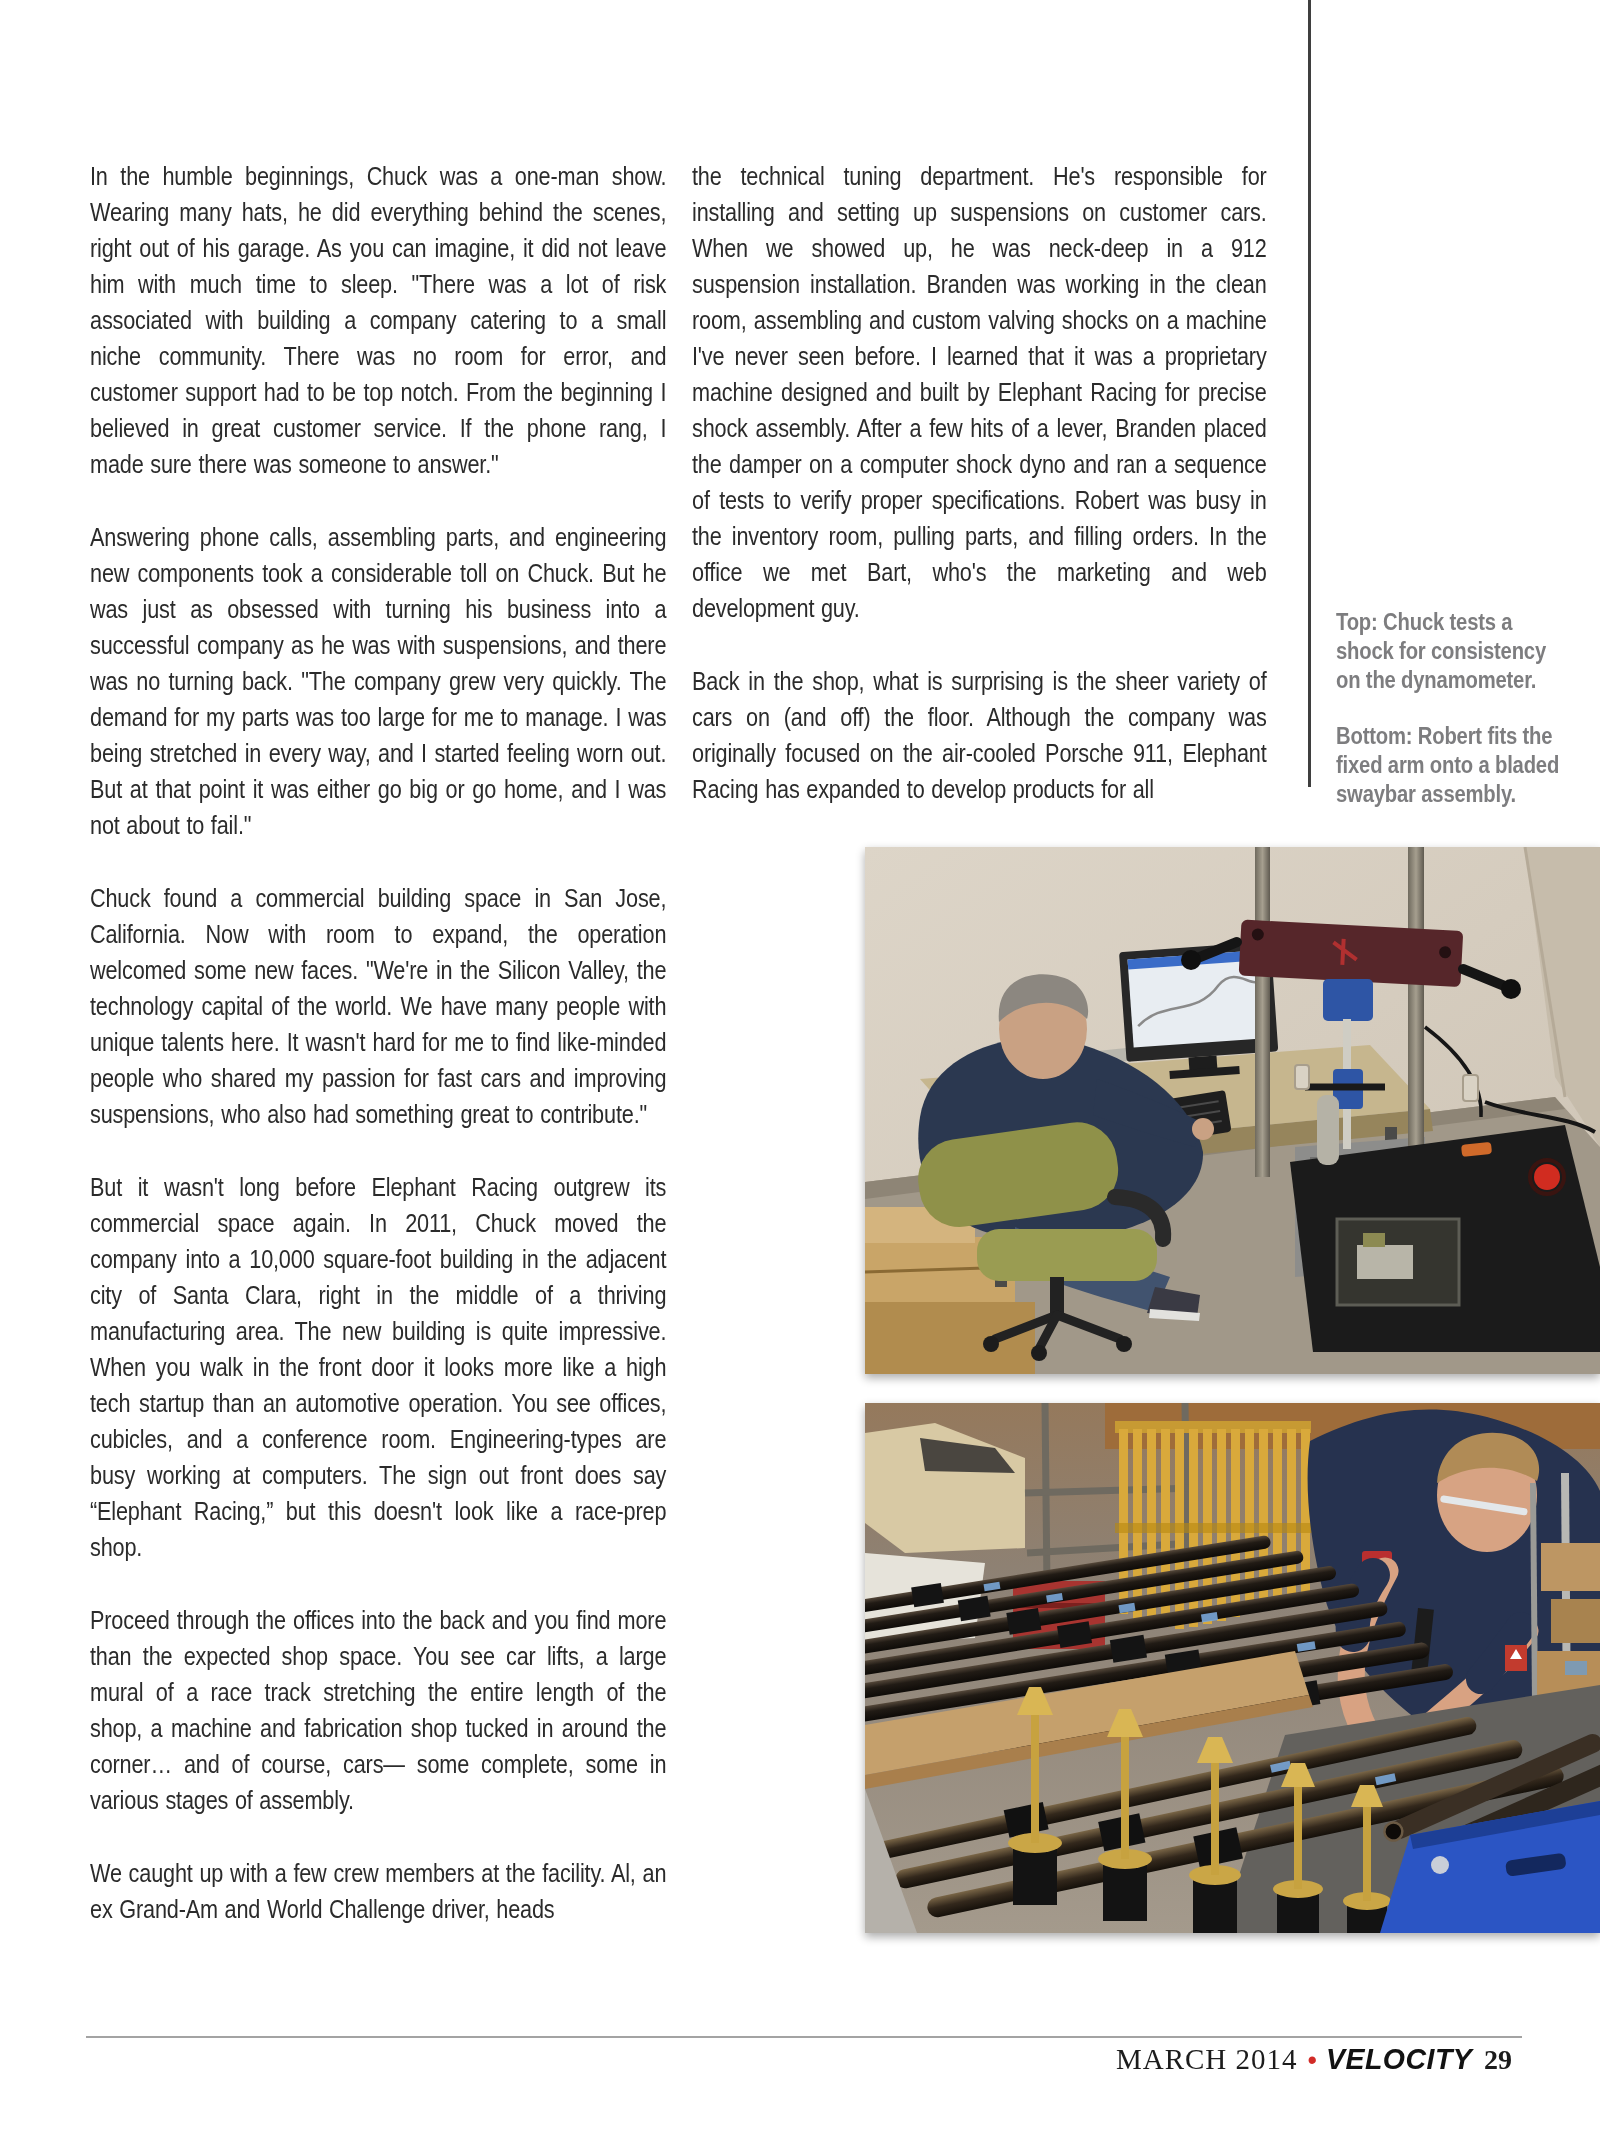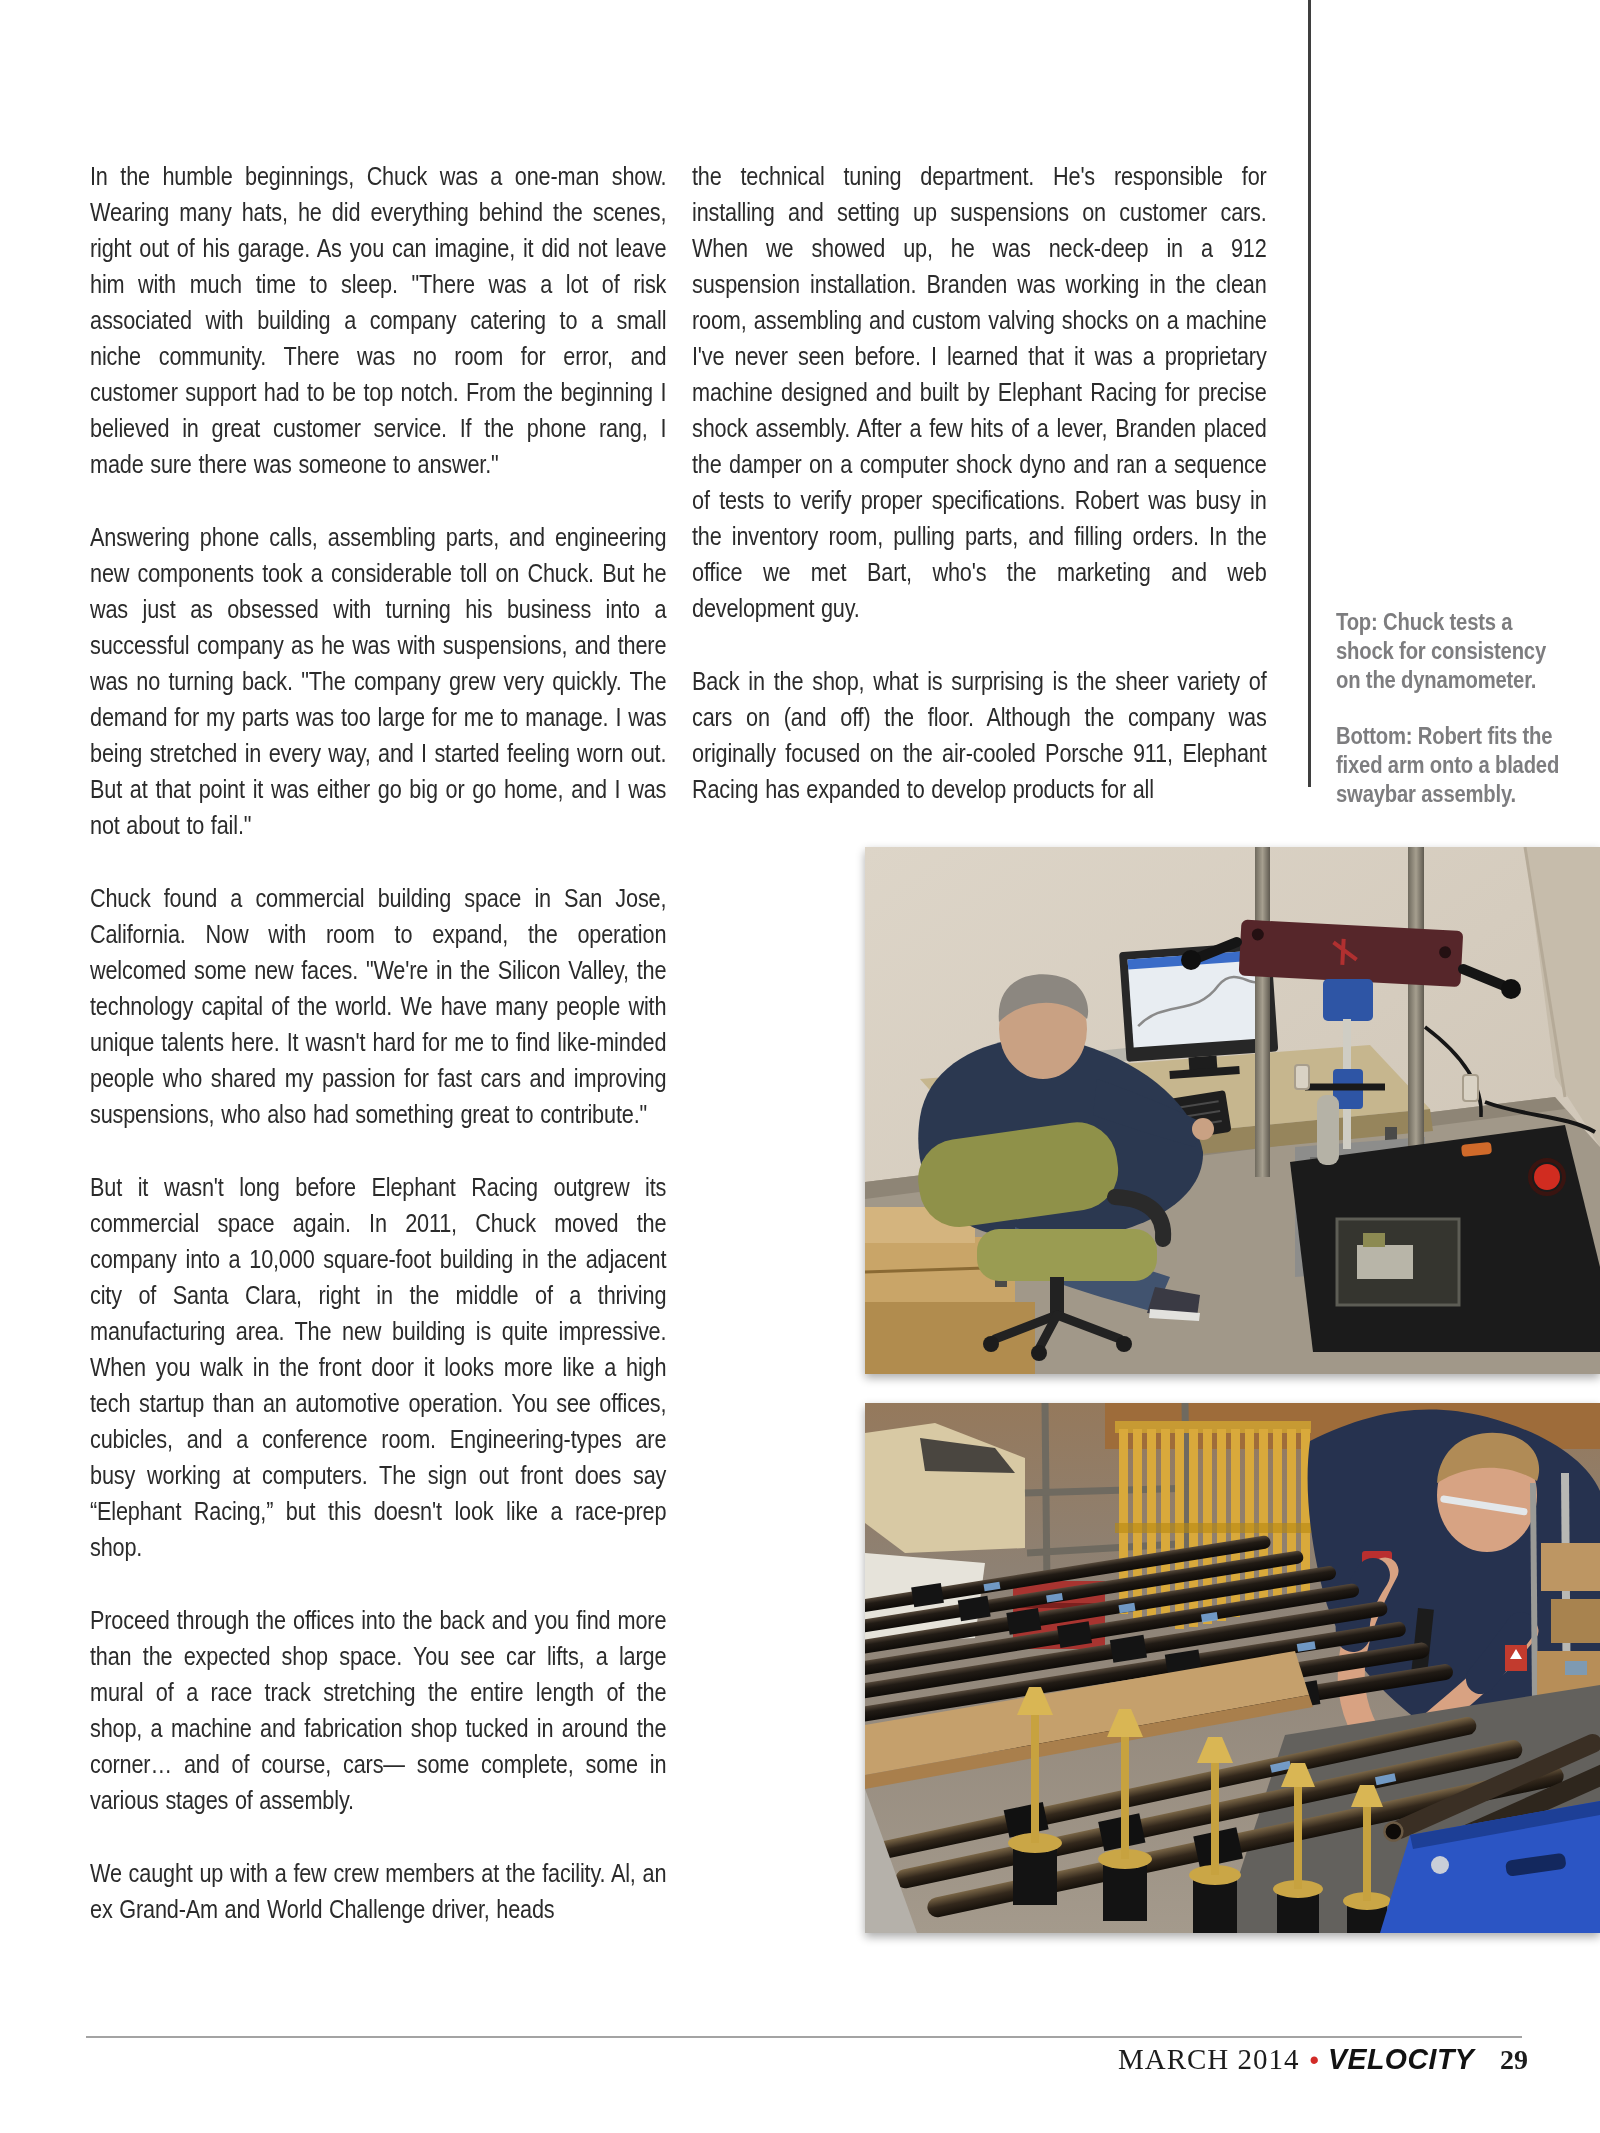--- a/index.html
+++ b/index.html
@@ -19,26 +19,26 @@
   #caption-bottom{margin-top:27px;}
 
   
   .photo{position:absolute;left:865px;width:735px;box-shadow:0 4px 9px rgba(0,0,0,0.33);}
   #photo-top{top:847px;height:527px;}
   #photo-bottom{top:1403px;height:530px;}
   .photo svg{display:block;width:100%;height:100%;}
 
   
   #footer-rule{position:absolute;left:86px;top:2036px;width:1436px;height:2px;background:#a3a3a3;}
-  #footer{position:absolute;top:2042px;right:72px;display:flex;align-items:baseline;}
+  #footer{position:absolute;top:2042px;right:88px;display:flex;align-items:baseline;}
   #footer-issue{font-family:"Liberation Serif",serif;font-size:29px;color:#1c1c1c;letter-spacing:1px;}
   #footer-dot{color:#d22b27;font-size:27px;margin:0 9px 0 10px;}
   #footer-mag{font-family:"Liberation Sans",sans-serif;font-style:italic;font-weight:bold;
               font-size:30px;color:#121212;letter-spacing:0.5px;transform:scaleX(0.95);transform-origin:0 100%;}
-  #footer-page{font-family:"Liberation Serif",serif;font-weight:600;font-size:28px;color:#1c1c1c;margin-left:18px;}
+  #footer-page{font-family:"Liberation Serif",serif;font-weight:600;font-size:28px;color:#1c1c1c;margin-left:4px;}
 </style>
 </head>
 <body>
 
 <div id="col-left" class="col">
     <p class="body-para">In the humble beginnings, Chuck was a one-man show. Wearing many hats, he did everything behind the scenes, right out of his garage. As you can imagine, it did not leave him with much time to sleep. "There was a lot of risk associated with building a company catering to a small niche community. There was no room for error, and customer support had to be top notch. From the beginning I believed in great customer service. If the phone rang, I made sure there was someone to answer."</p>
     <p class="body-para">Answering phone calls, assembling parts, and engineering new components took a considerable toll on Chuck. But he was just as obsessed with turning his business into a successful company as he was with suspensions, and there was no turning back. "The company grew very quickly. The demand for my parts was too large for me to manage. I was being stretched in every way, and I started feeling worn out. But at that point it was either go big or go home, and I was not about to fail."</p>
     <p class="body-para">Chuck found a commercial building space in San Jose, California. Now with room to expand, the operation welcomed some new faces. "We're in the Silicon Valley, the technology capital of the world. We have many people with unique talents here. It wasn't hard for me to find like-minded people who shared my passion for fast cars and improving suspensions, who also had something great to contribute."</p>
     <p class="body-para">But it wasn't long before Elephant Racing outgrew its commercial space again. In 2011, Chuck moved the company into a 10,000 square-foot building in the adjacent city of Santa Clara, right in the middle of a thriving manufacturing area. The new building is quite impressive. When you walk in the front door it looks more like a high tech startup than an automotive operation. You see offices, cubicles, and a conference room. Engineering-types are busy working at computers. The sign out front does say “Elephant Racing,” but this doesn't look like a race-prep shop.</p>
     <p class="body-para">Proceed through the offices into the back and you find more than the expected shop space. You see car lifts, a large mural of a race track stretching the entire length of the shop, a machine and fabrication shop tucked in around the corner… and of course, cars— some complete, some in various stages of assembly.</p>

